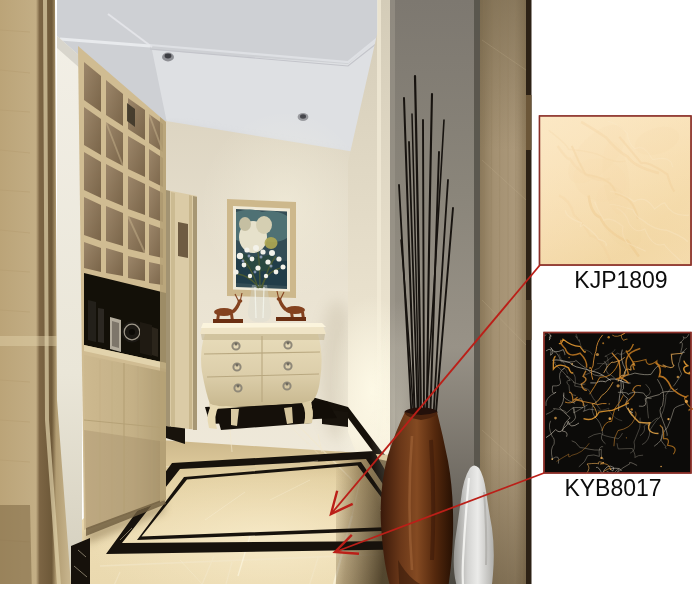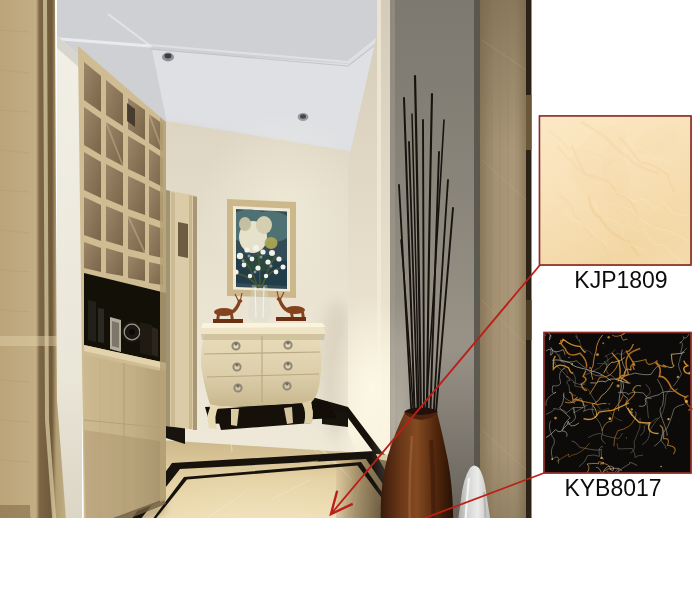--- a/index.html
+++ b/index.html
@@ -1,16 +1,16 @@
 <!DOCTYPE html>
 <html><head>
 <meta charset="utf-8">
 <style>
 html,body{margin:0;padding:0;background:#fff;}
-#wrap{position:relative;width:700px;height:518px;overflow:hidden;background:#fff;font-family:"Liberation Sans",sans-serif;}
+#wrap{position:relative;width:700px;height:584px;overflow:hidden;background:#fff;font-family:"Liberation Sans",sans-serif;}
 svg{display:block;}
 </style>
 </head>
 <body>
 <div id="wrap">
 <svg width="700" height="599" viewBox="0 0 700 599">
 <defs>
 <linearGradient id="gCeil" x1="0" y1="0" x2="0.6" y2="1">
 <stop offset="0" stop-color="#c9cacd"></stop>
           <stop offset="0.45" stop-color="#d5d6d9"></stop>

